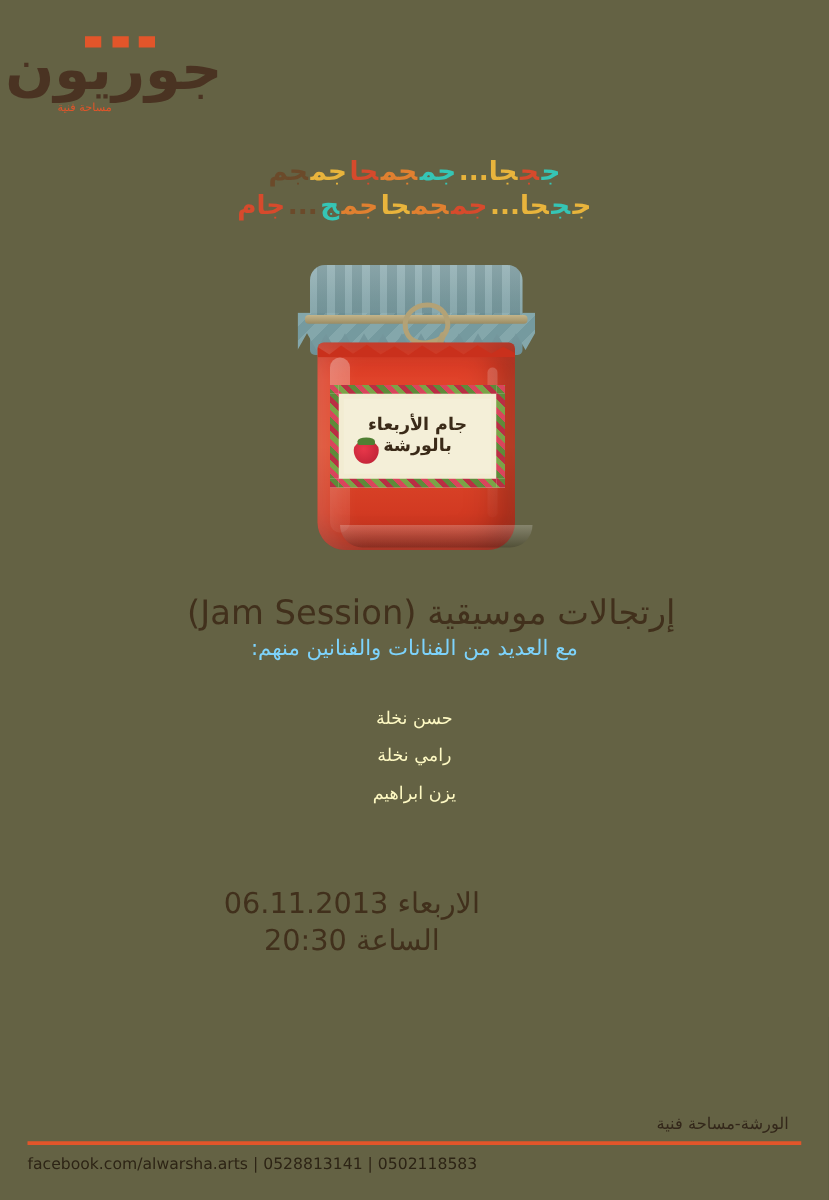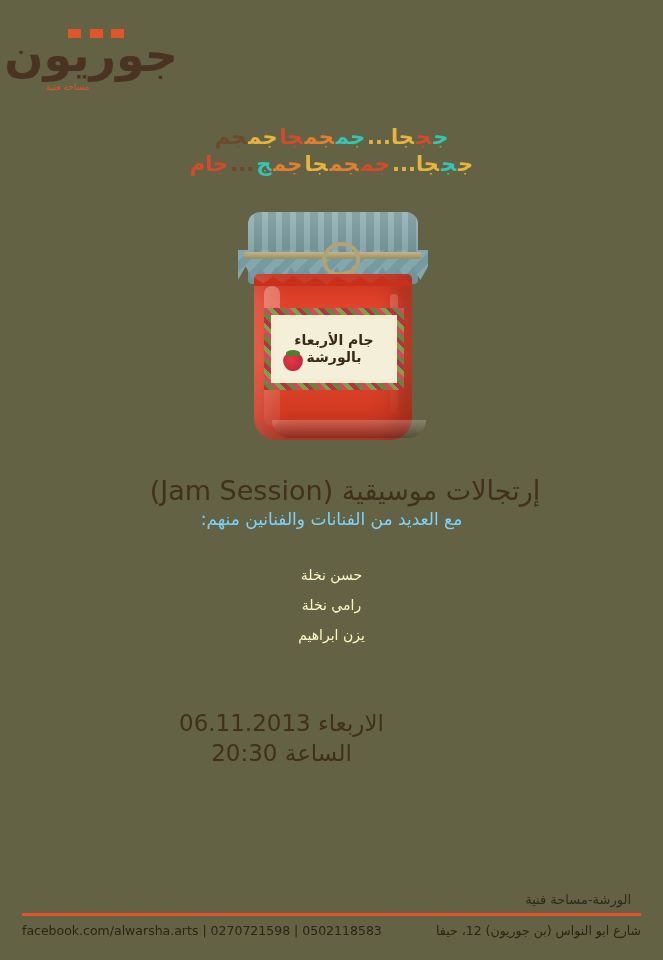--- a/index.html
+++ b/index.html
@@ -397,18 +397,17 @@
 
   <div id="datetime">
     <div class="dt-line">الاربعاء 06.11.2013</div>
     <div class="dt-line">الساعة 20:30</div>
   </div>
 
   <div id="footer">
     <div id="footer-tagline">الورشة-مساحة فنية</div>
     <div id="footer-rule"></div>
     <div id="footer-contact">
-      <div id="footer-links">facebook.com/alwarsha.arts | 0270721598 | 0502118583</div>
-      <div id="footer-address">شارع ابو النواس (بن جوريون) 12، حيفا</div>
+      <div id="footer-links">facebook.com/alwarsha.arts | 0528813141 | 0502118583</div>
     </div>
   </div>
 
 </div>
 
 </body></html>

